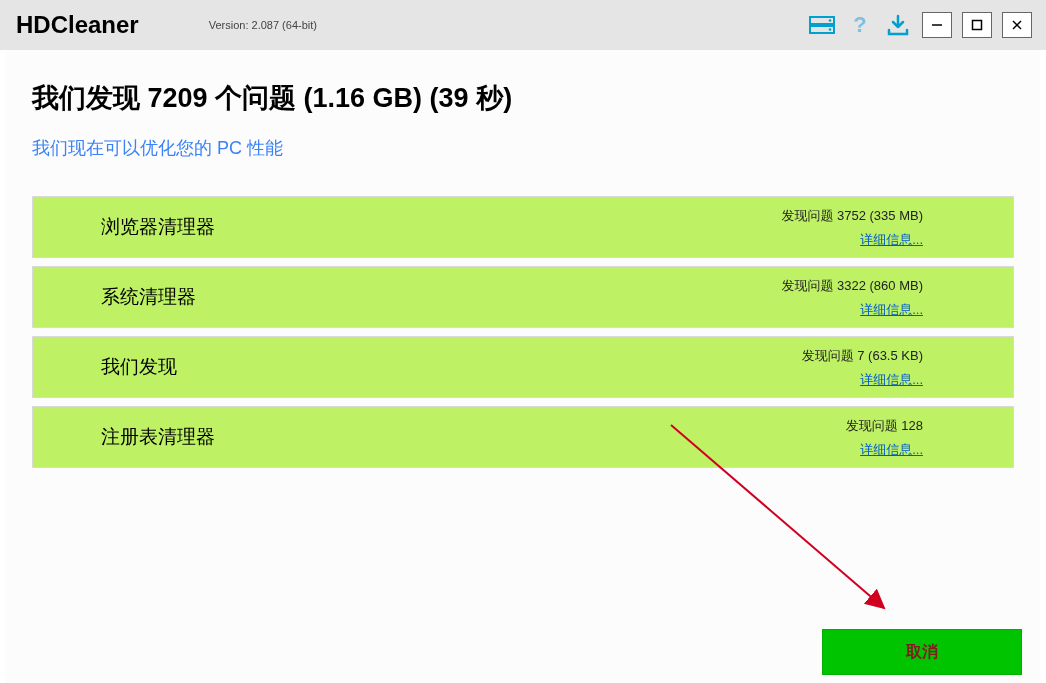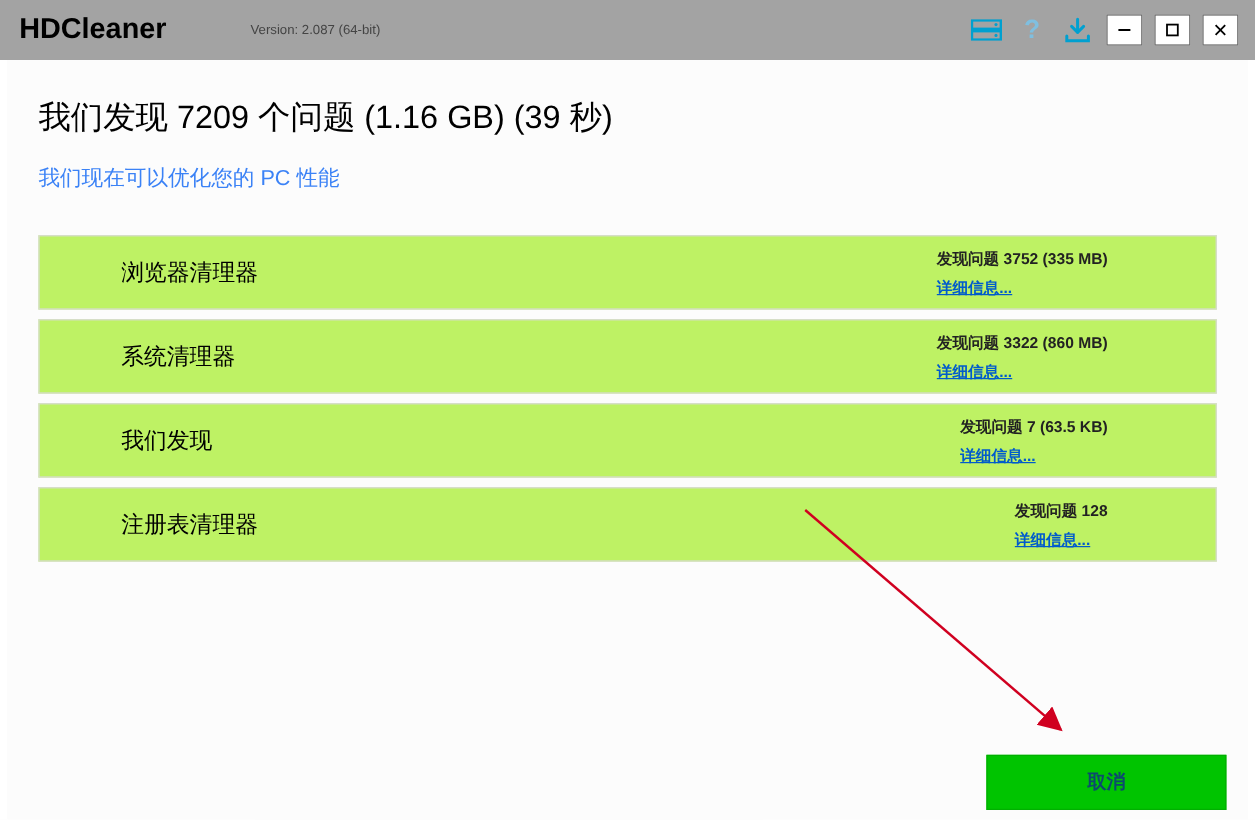--- a/index.html
+++ b/index.html
@@ -9,21 +9,21 @@
       width: 1046px;
       height: 683px;
       overflow: hidden;
       position: relative;
     }
     .titlebar {
       height: 50px;
       display: flex;
       align-items: center;
       padding: 0 8px;
-      background: #a3a3a3;
+      background: #e5e5e5;
     }
     .app-title {
       font-size: 24px;
       font-weight: bold;
       margin-left: 8px;
       margin-right: 70px;
     }
     .version {
       font-size: 11px;
       color: #444;
@@ -47,21 +47,21 @@
       margin: 0 6px;
       height: 633px;
       padding-top: 30px;
       position: relative;
     }
     .main {
       padding: 0 26px;
     }
     .headline {
       font-size: 27px;
-      font-weight: 400;
+      font-weight: 700;
       color: #000;
       margin-bottom: 20px;
     }
     .subline {
       font-size: 18px;
       color: #3b82f6;
       margin-bottom: 36px;
     }
     .cards { display:flex; flex-direction:column; gap:8px; }
     .card {
@@ -74,23 +74,22 @@
       position: relative;
     }
     .card-title {
       font-size: 19px;
       font-weight: 500;
     }
     .card-right {
       position:absolute;
       right: 90px;
       top: 10px;
-      text-align: left;
+      text-align: right;
       font-size: 13px;
-      font-weight: bold;
     }
     .card-stat { color:#222; margin-bottom: 6px; }
     .card-link { color:#005bcc; text-decoration: underline; cursor:pointer; font-size:13px;}
     .footer-btns {
       position:absolute;
       right: 0;
       bottom: 0;
       display:flex;
       gap: 8px;
       padding: 0 18px 8px 0;
@@ -98,21 +97,21 @@
     .btn {
       width: 200px;
       height: 46px;
       background: #00c400;
       border: 1px solid #00b000;
       display:flex;
       align-items:center;
       justify-content:center;
       font-size: 16px;
       font-weight: bold;
-      color:#0c4a6e;
+      color:#7f1d1d;
       cursor:pointer;
     }
     .btn-primary { background:#00c800; }
     .arrow-overlay {
       position:absolute;
       pointer-events:none;
       left:0; top:0;
     }
   </style>
 </head>

